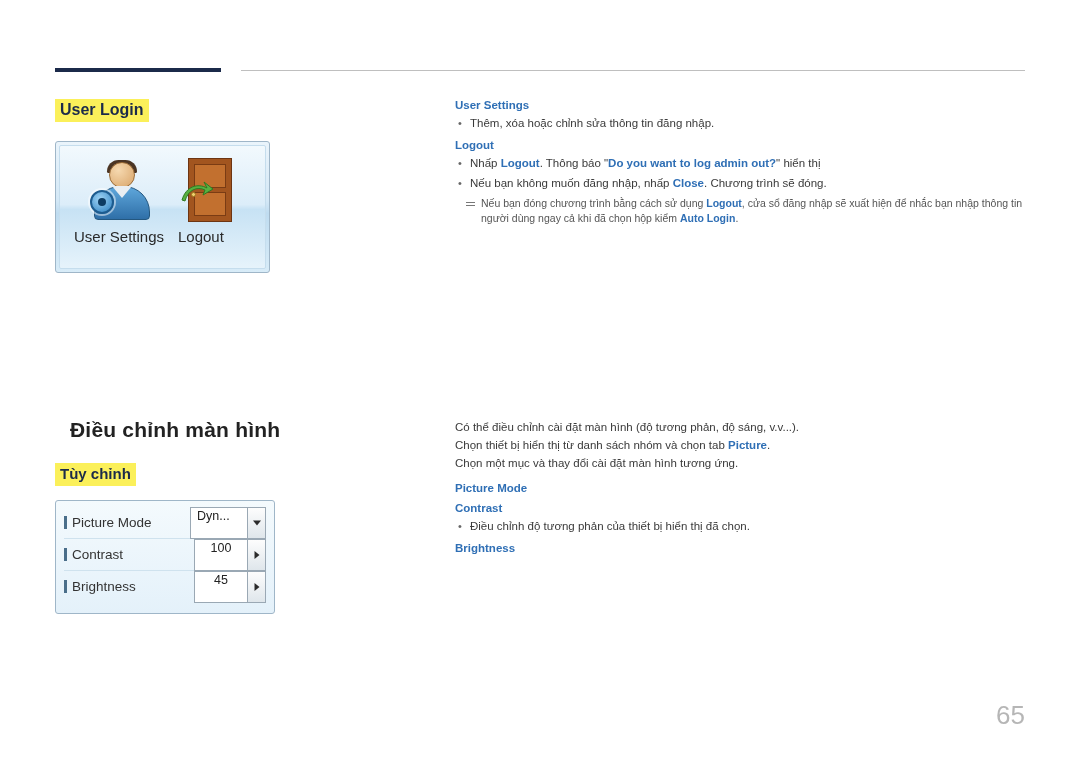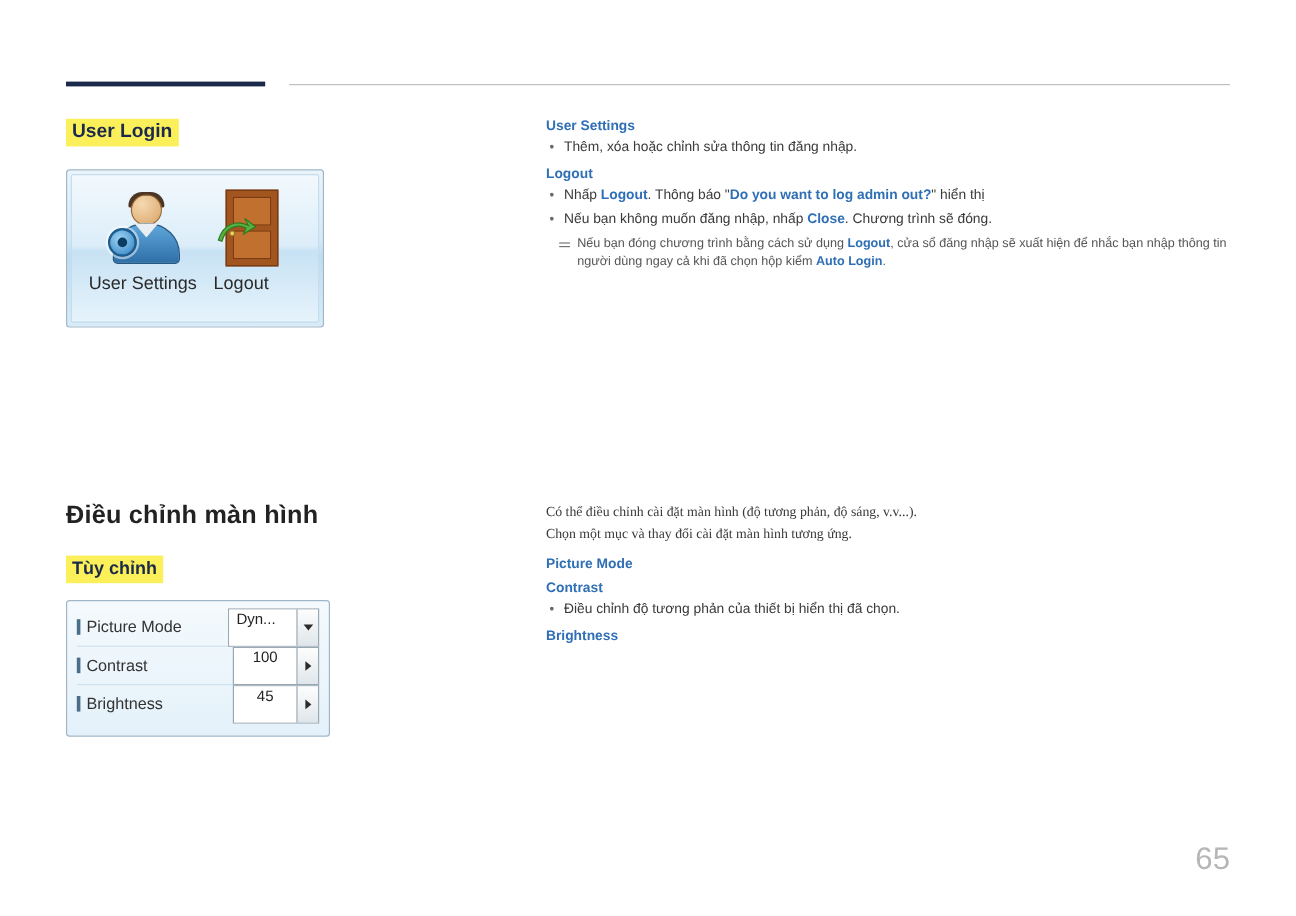--- a/index.html
+++ b/index.html
@@ -50,21 +50,21 @@
     font-size: 16px;
     padding: 2px 5px 3px 5px;
     line-height: 18px;
     white-space: nowrap;
   }
   #user-login-heading { left: 55px; top: 99px; }
   #tuy-chinh-heading { left: 55px; top: 463px; font-size: 15px; }
 
   .section-title {
     position: absolute;
-    left: 55px;
+    left: 70px;
     top: 418px;
     font-size: 21px;
     font-weight: bold;
     color: #222222;
     letter-spacing: 0.2px;
   }
 
   
   .panel-userlogin {
     position: absolute;
@@ -319,21 +319,20 @@
     position: absolute;
     left: 3px;
     top: 0;
     color: #666;
     font-size: 11px;
   }
   .plain-line {
     font-size: 11.5px;
     line-height: 18px;
     color: #3a3a3a;
-    font-family: Liberation Serif, serif;
   }
   .b-blue { color: #2f6fb5; font-weight: bold; }
   .note {
     position: relative;
     padding-left: 26px;
     font-size: 10.5px;
     line-height: 15px;
     color: #555;
     margin-top: 5px;
   }
@@ -445,20 +444,21 @@
 
   <div class="note">
     <span class="dash"></span>
     <span class="dash2"></span>
     Nếu bạn đóng chương trình bằng cách sử dụng <span class="b-blue">Logout</span>, cửa sổ đăng nhập sẽ xuất hiện để nhắc bạn nhập thông tin người dùng ngay cả khi đã chọn hộp kiểm <span class="b-blue">Auto Login</span>.
   </div>
 </div>
 
 <div class="rcol" id="right-block-2">
   <div class="plain-line">Có thể điều chỉnh cài đặt màn hình (độ tương phản, độ sáng, v.v...).</div>
+  <div class="plain-line">Chọn thiết bị hiển thị từ danh sách nhóm và chọn tab <span class="b-blue">Picture</span>.</div>
   <div class="plain-line">Chọn một mục và thay đổi cài đặt màn hình tương ứng.</div>
 
   <div class="blue-head" style="margin-top:10px">Picture Mode</div>
 
   <div class="blue-head" style="margin-top:8px">Contrast</div>
   <div class="bullet-line">Điều chỉnh độ tương phản của thiết bị hiển thị đã chọn.</div>
 
   <div class="blue-head" style="margin-top:8px">Brightness</div>
 </div>
 

